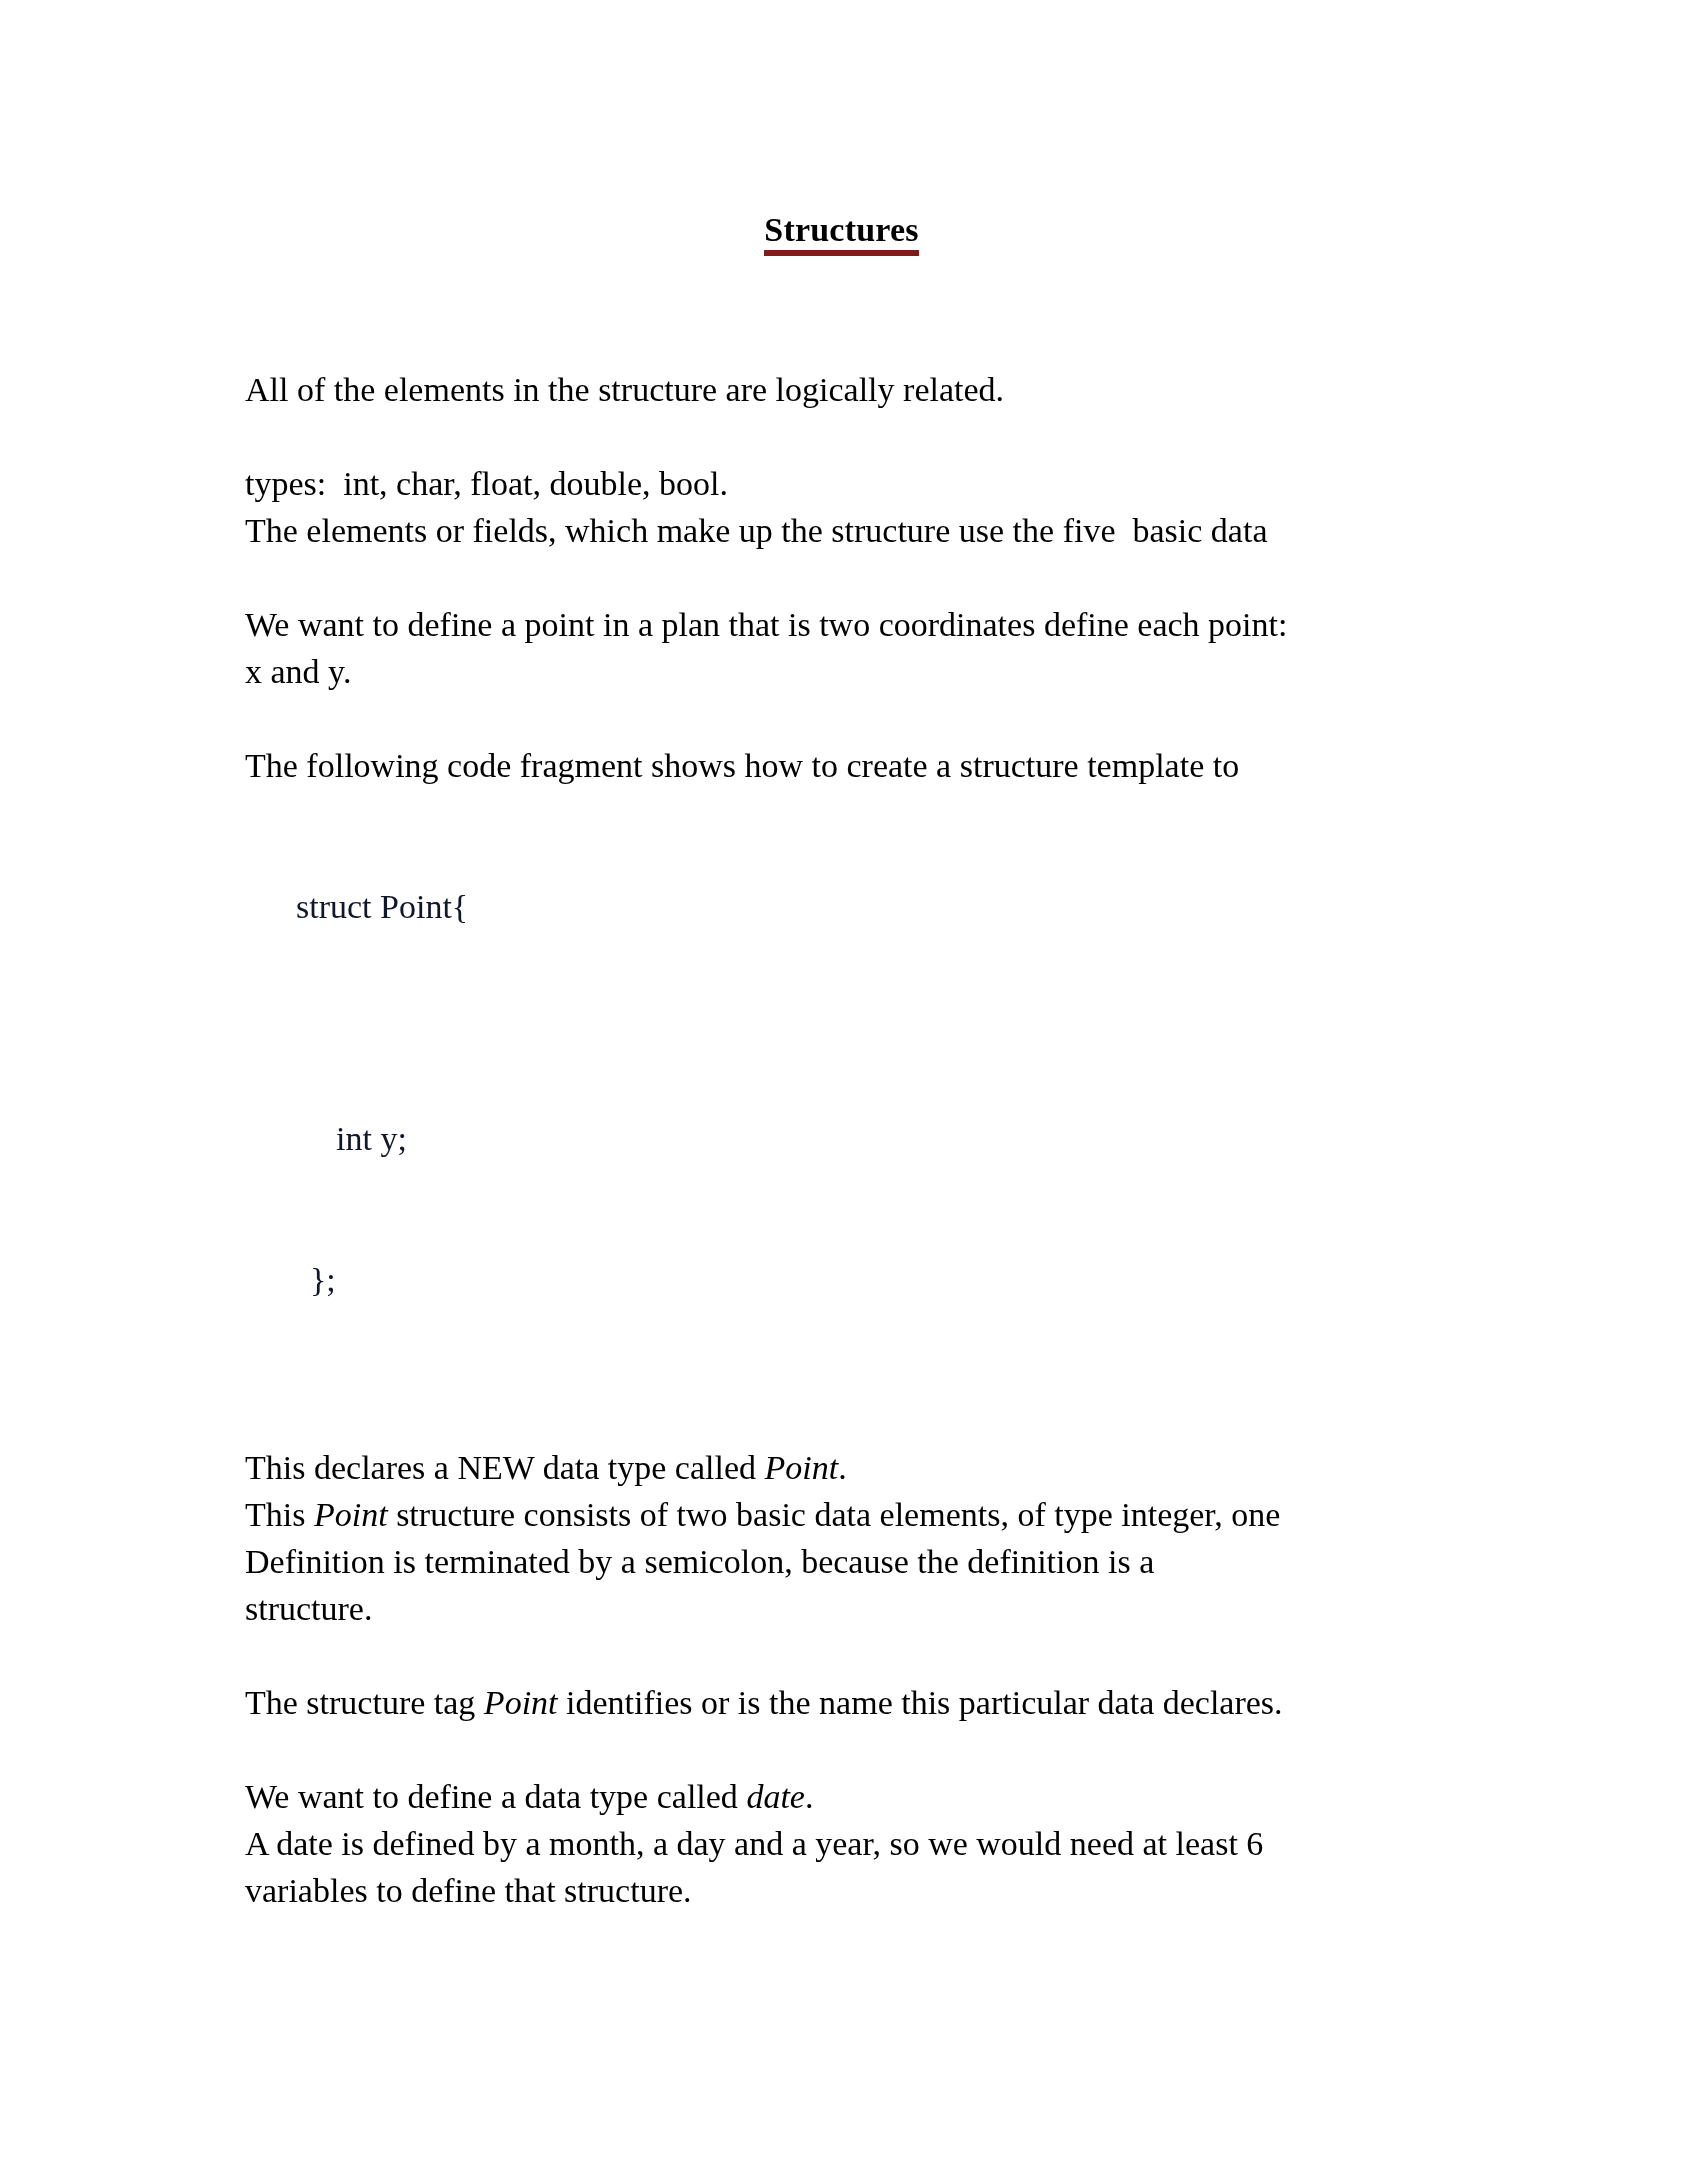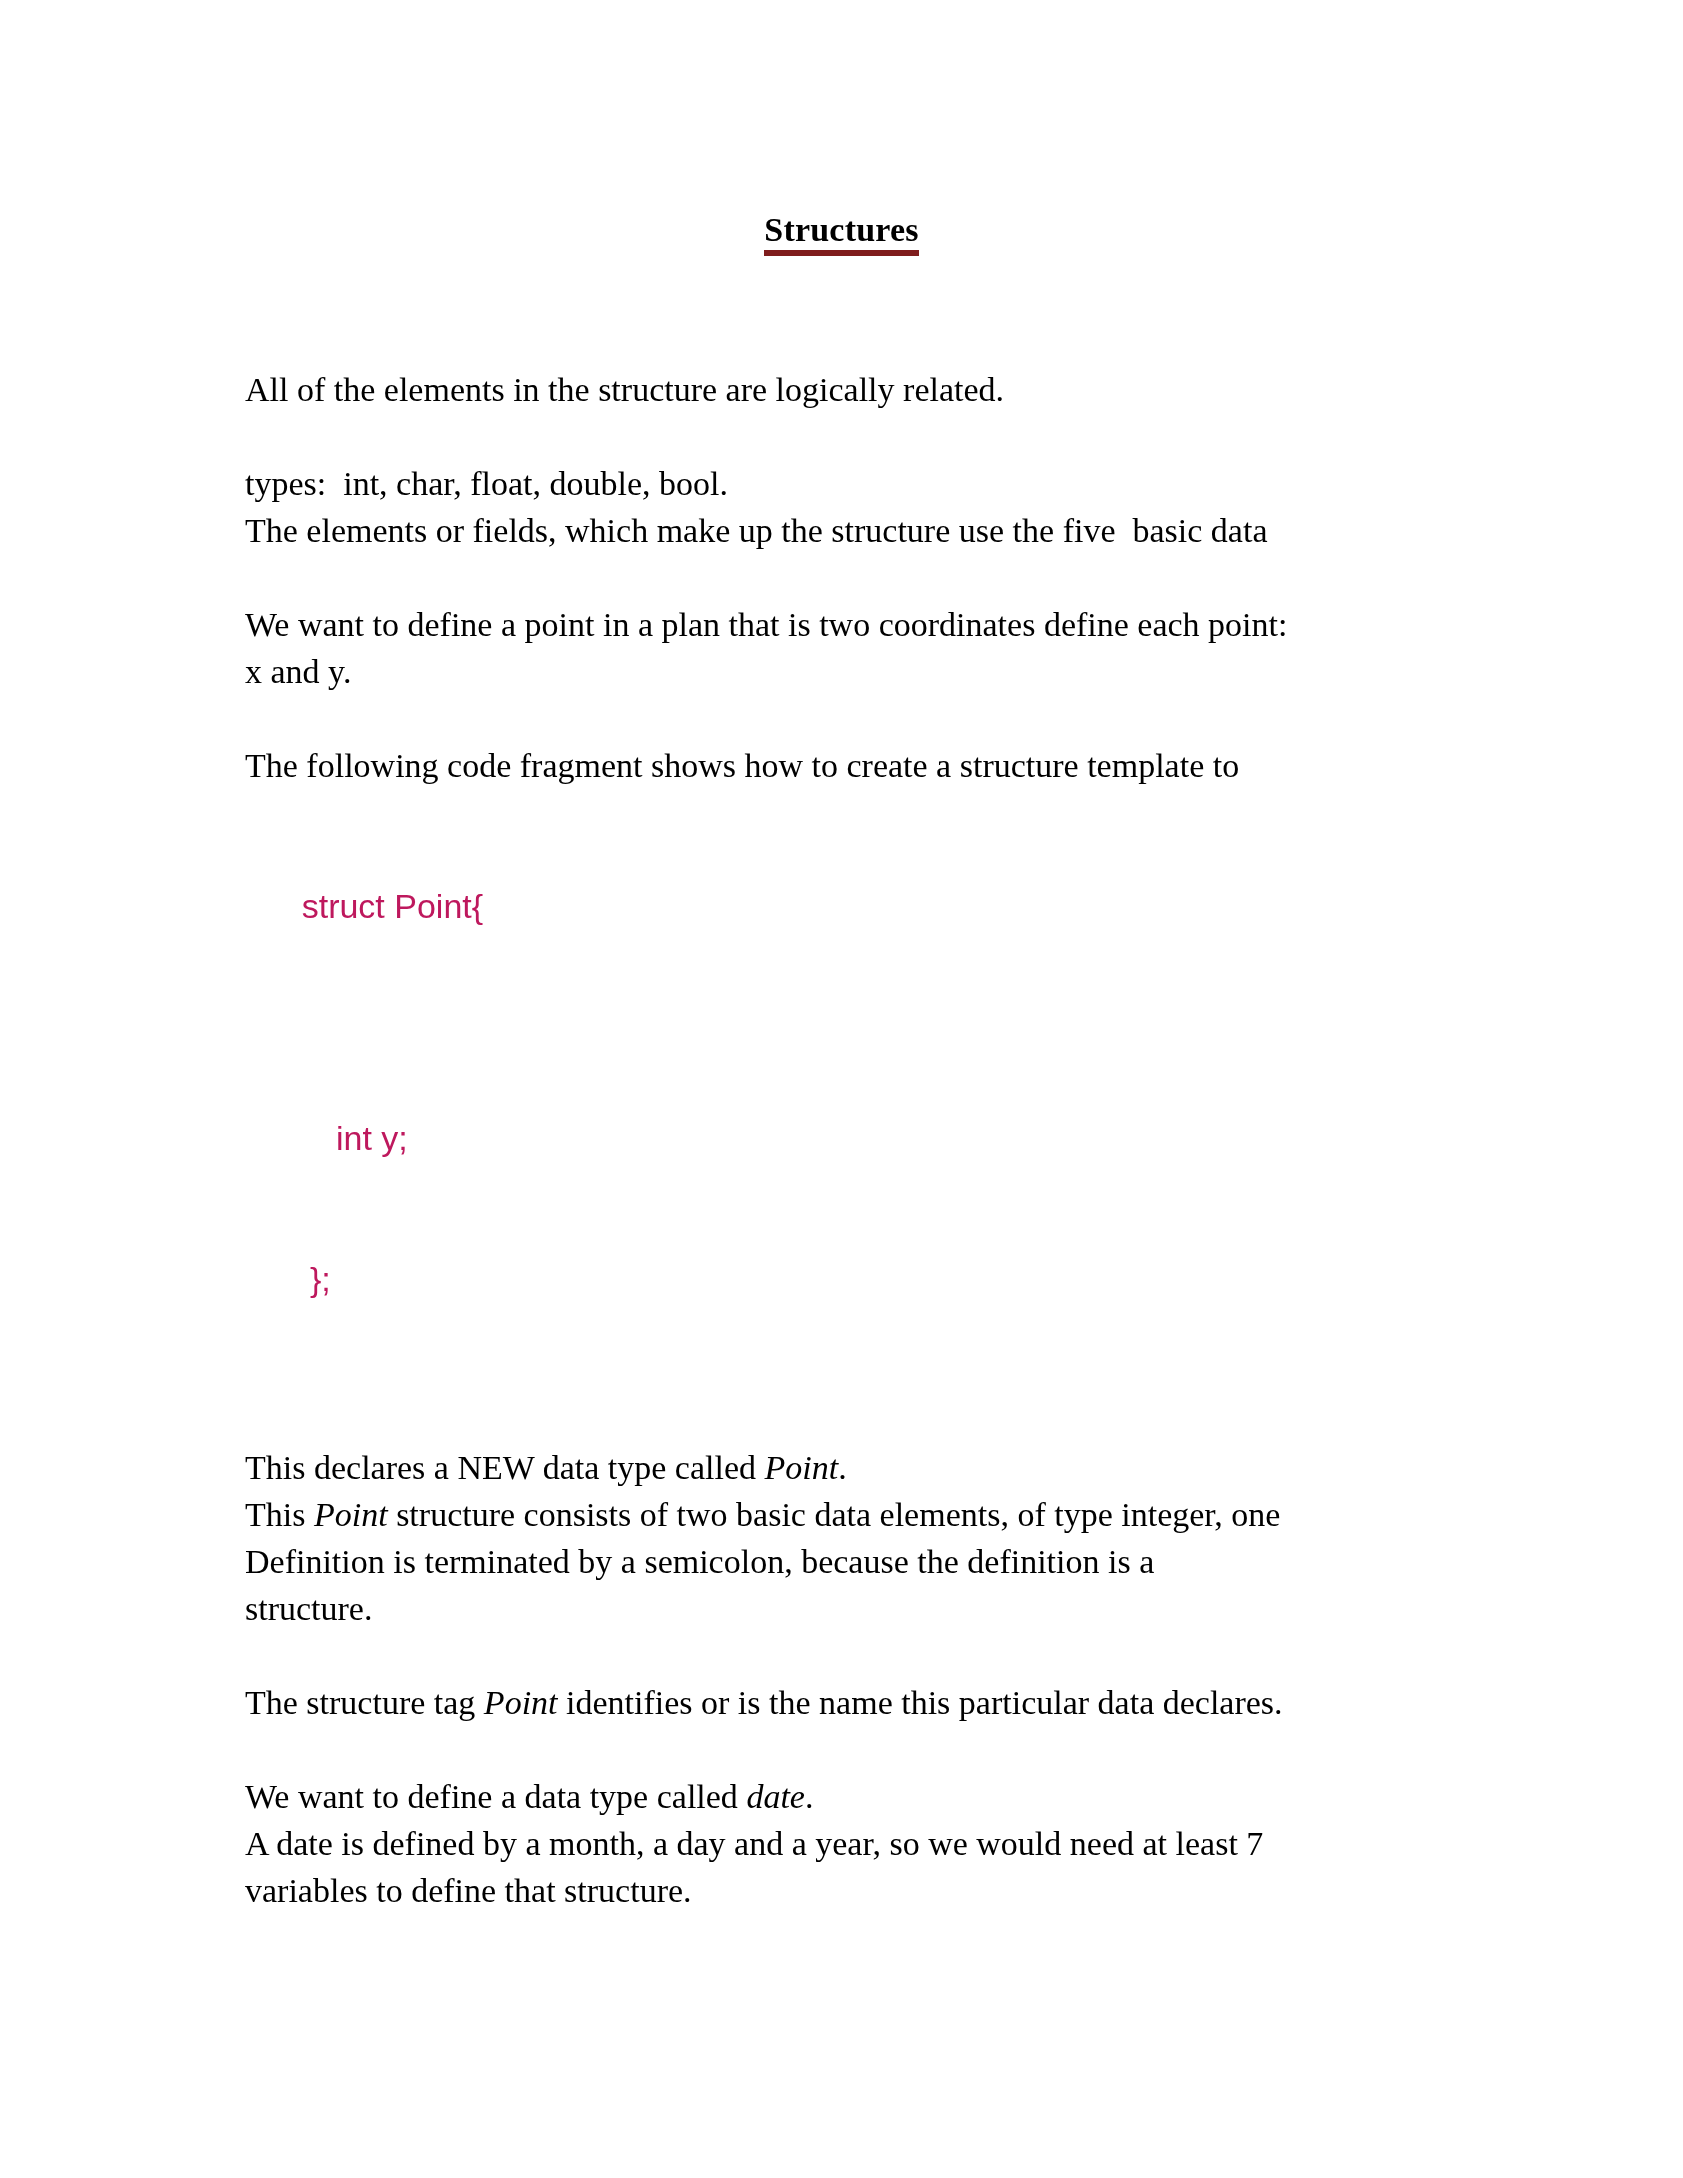--- a/index.html
+++ b/index.html
@@ -57,24 +57,24 @@
   }
 
   .gap-lg { height: 47px; }
 
   em.it {
     font-style: italic;
   }
 
   
   .code-red {
-    color: #be185d;
+    color: #0f172a;
     font-size: 34px;
     line-height: 47px;
-    font-family: Liberation Sans, sans-serif;
+    font-family: Liberation Serif, serif;
     white-space: pre;
   }
   .code-red .line-head { padding-left: 0px; }
   .code-red .line-blank { display:block; height: 44px; }
   .code-red .line-member { padding-left: 91px; display:block; }
   .code-red .line-close  { padding-left: 65px; display:block; }
 </style>
 </head>
 <body>
 
@@ -111,19 +111,19 @@
     <p class="para"><span>This declares a NEW data type called </span><em class="it">Point</em><span>.</span></p>
     <p class="para"><span>This </span><em class="it">Point</em><span> structure consists of two basic data elements, of type integer, one</span></p>
     <p class="para">Definition is terminated by a semicolon, because the definition is a</p>
     <p class="para">structure.</p>
     <div class="gap-lg"></div>
 
     <p class="para"><span>The structure tag </span><em class="it">Point</em><span> identifies or is the name this particular data declares.</span></p>
     <div class="gap-lg"></div>
 
     <p class="para"><span>We want to define a data type called </span><em class="it">date</em><span>.</span></p>
-    <p class="para">A date is defined by a month, a day and a year, so we would need at least 7</p>
+    <p class="para">A date is defined by a month, a day and a year, so we would need at least 6</p>
     <p class="para">variables to define that structure.</p>
     <div class="gap-lg"></div>
 
   </div>
 </div>
 
 
 </body></html>

